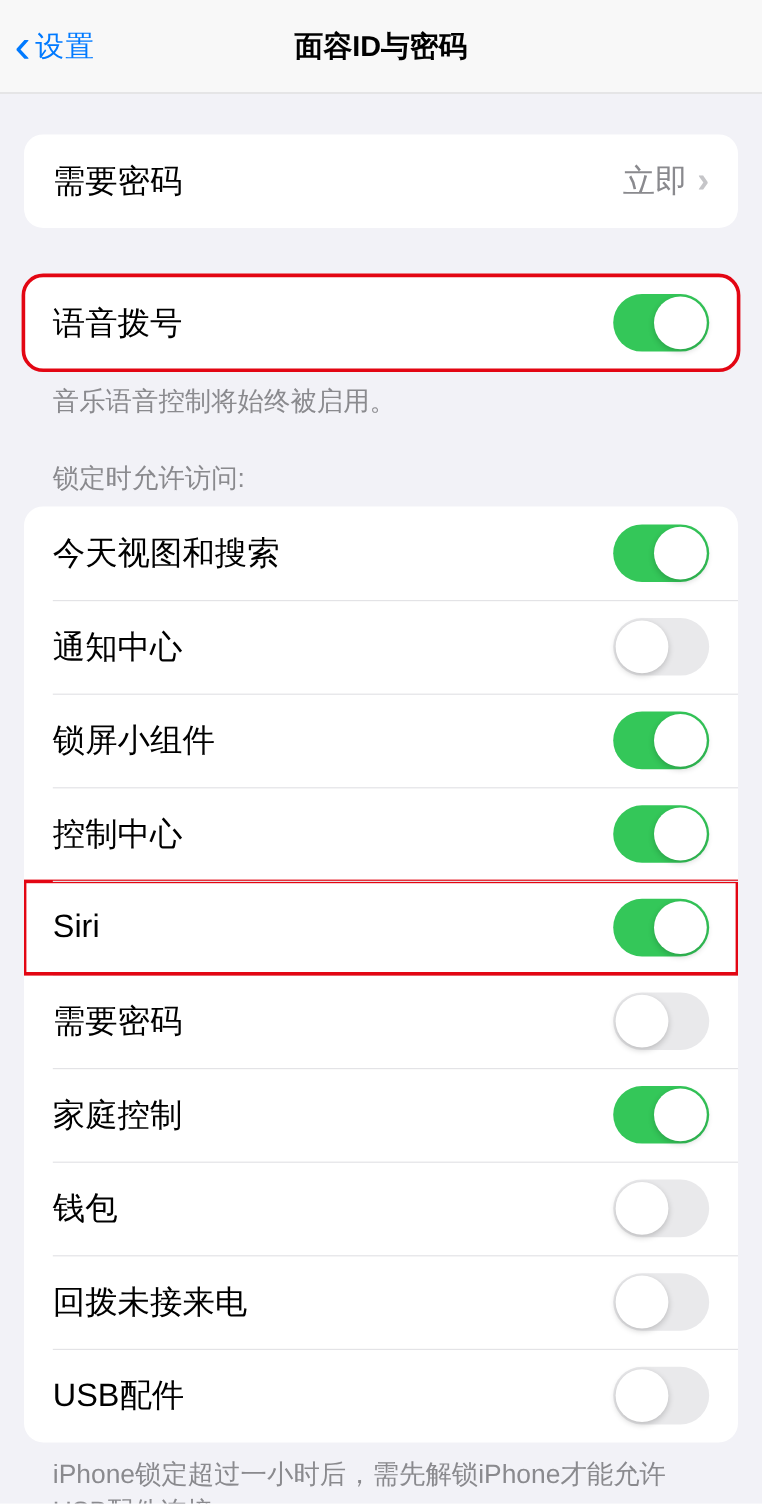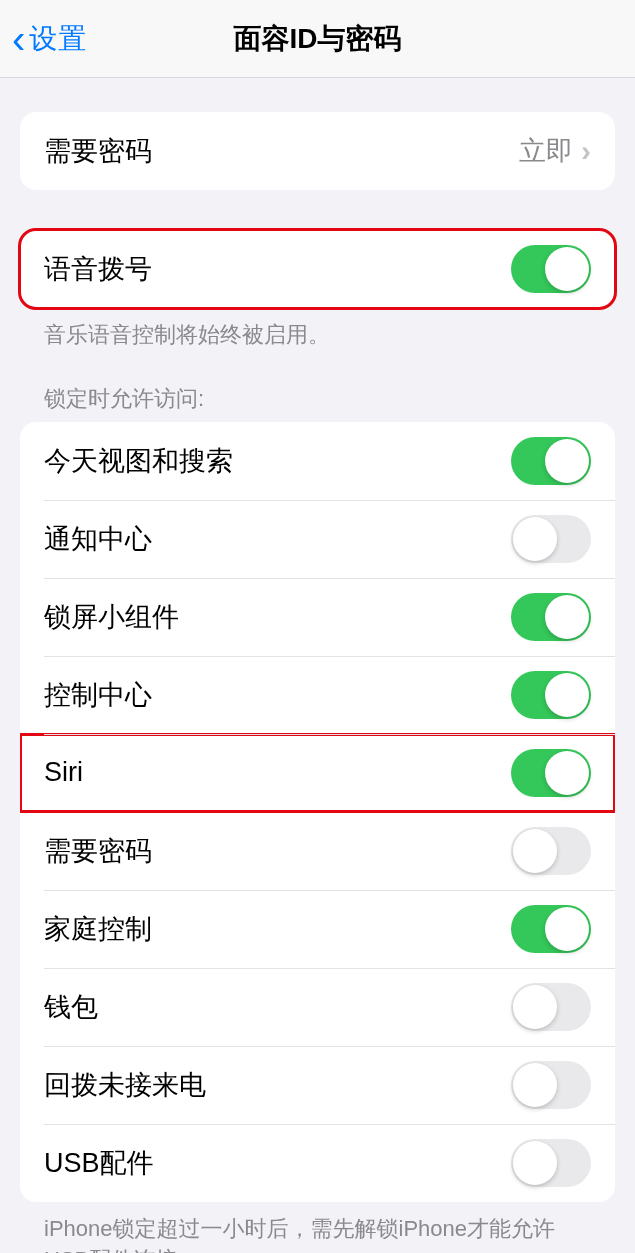--- a/index.html
+++ b/index.html
@@ -30,28 +30,28 @@
       color: #007aff;
       cursor: pointer;
     }
     .back-chevron {
       font-size: 40px;
       font-weight: 400;
       margin-right: 4px;
       line-height: 1;
     }
     .back-label {
-      font-size: 28px;
+      font-size: 24px;
       letter-spacing: 1px;
     }
     .nav-title {
       position: absolute;
       left: 50%;
       transform: translateX(-50%);
-      font-size: 28px;
+      font-size: 24px;
       font-weight: 600;
       color: #000;
     }
     .content {
       padding: 0;
     }
     .group {
       margin: 28px 20px 0;
       background: #fff;
       border-radius: 16px;

